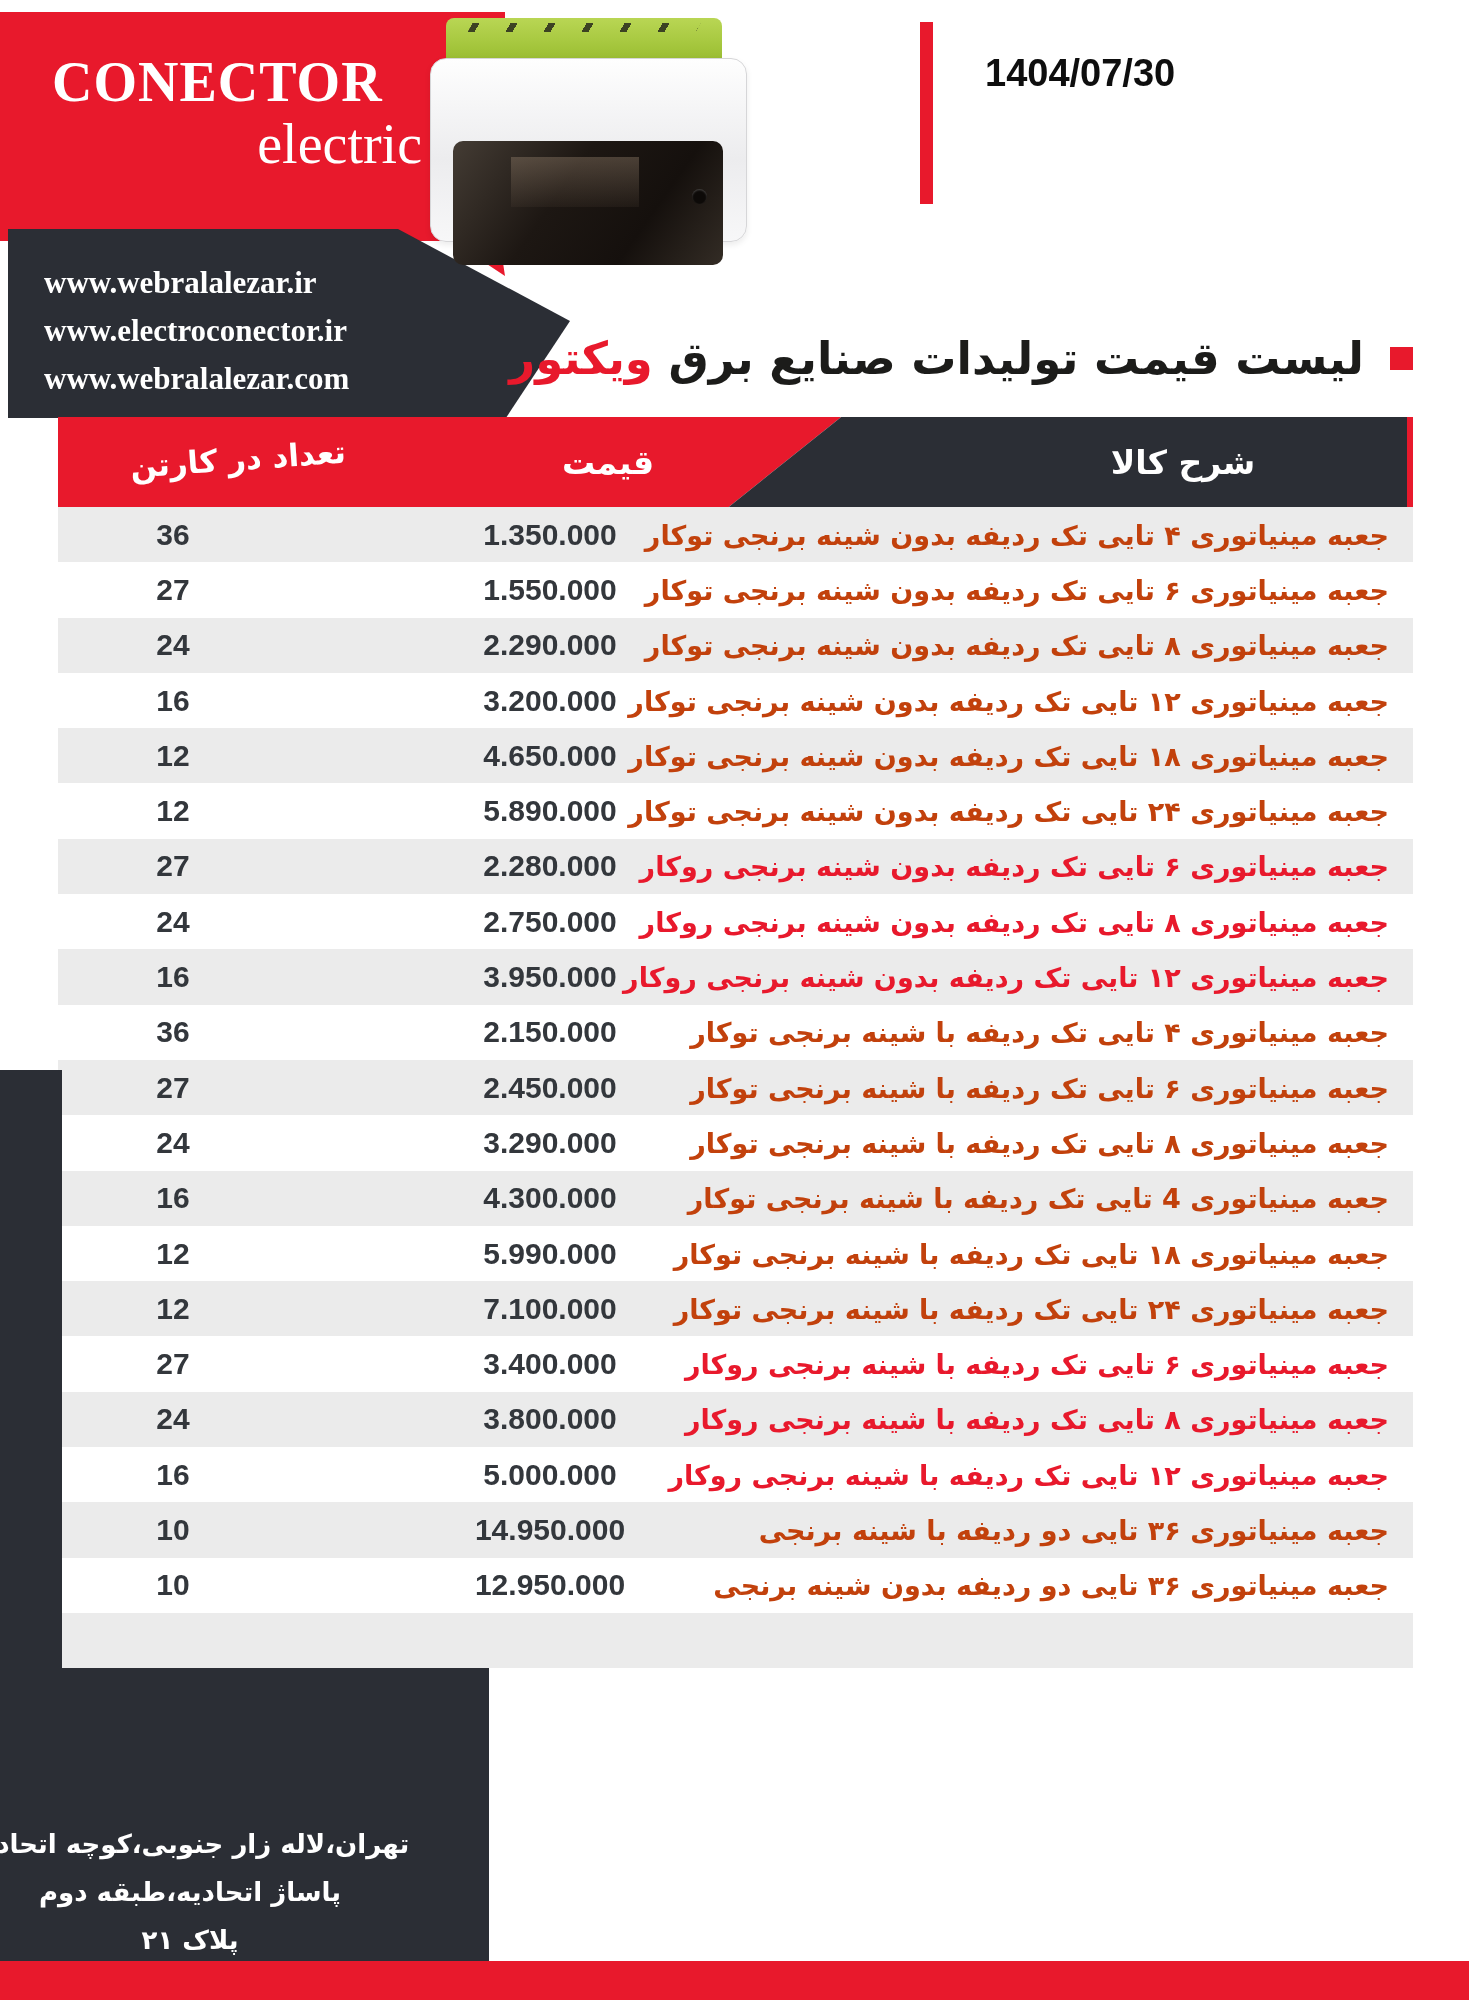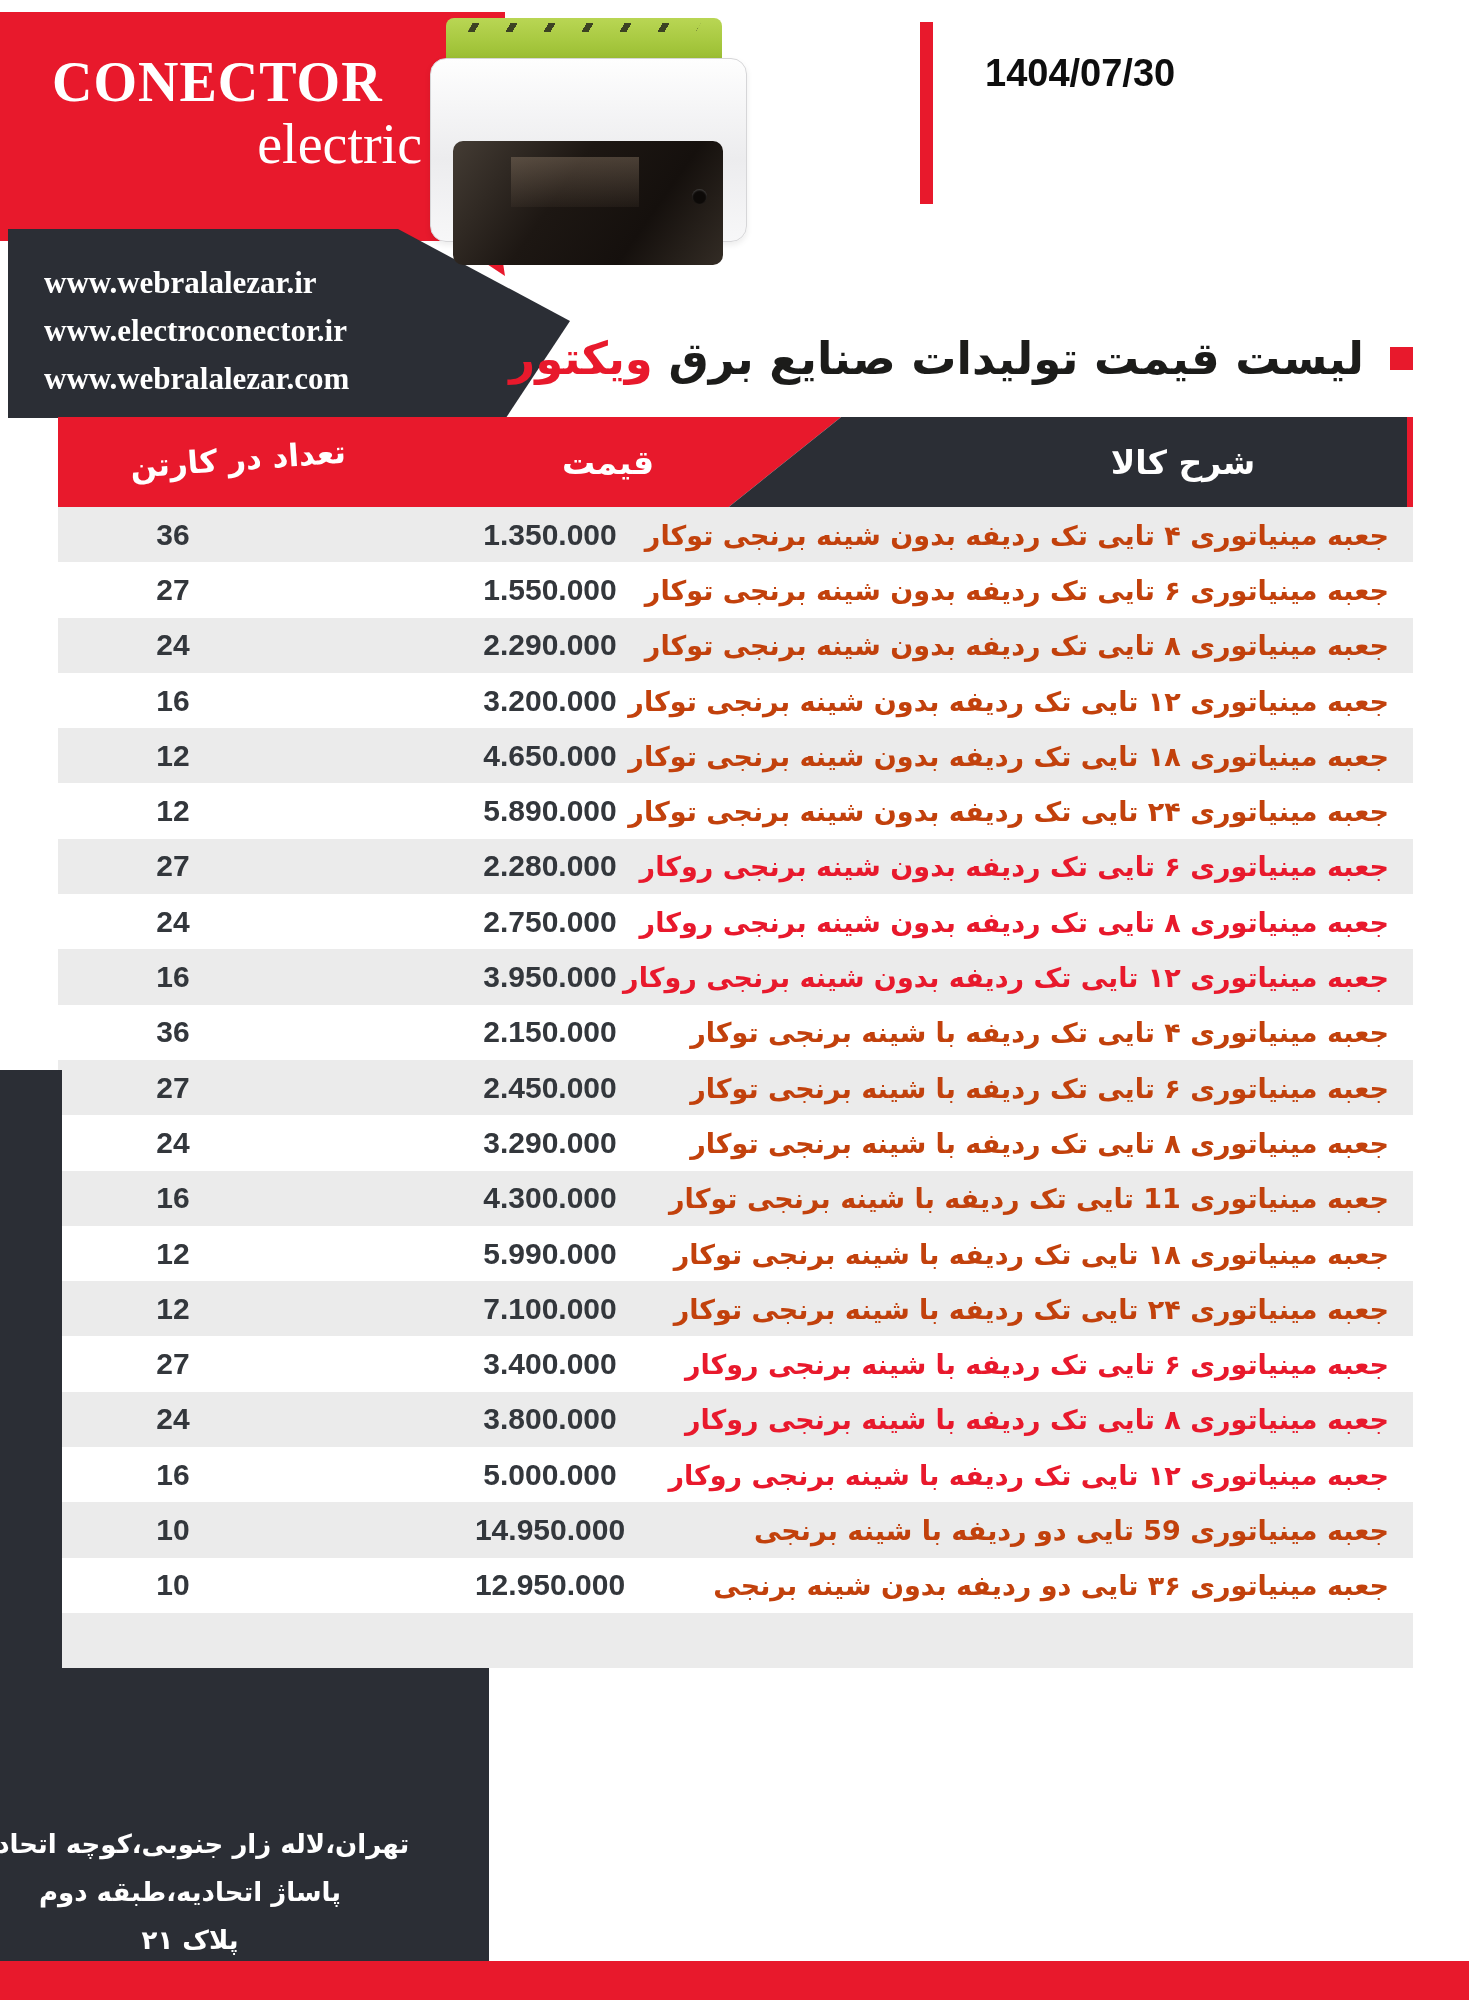--- a/index.html
+++ b/index.html
@@ -226,21 +226,21 @@
         <span class="cell desc">جعبه مینیاتوری ۶ تایی تک ردیفه با شینه برنجی توکار</span>
       </div>
       <div class="trow even">
         <span class="cell qty">24</span>
         <span class="cell price">3.290.000</span>
         <span class="cell desc">جعبه مینیاتوری ۸ تایی تک ردیفه با شینه برنجی توکار</span>
       </div>
       <div class="trow odd">
         <span class="cell qty">16</span>
         <span class="cell price">4.300.000</span>
-        <span class="cell desc">جعبه مینیاتوری 11 تایی تک ردیفه با شینه برنجی توکار</span>
+        <span class="cell desc">جعبه مینیاتوری 4 تایی تک ردیفه با شینه برنجی توکار</span>
       </div>
       <div class="trow even">
         <span class="cell qty">12</span>
         <span class="cell price">5.990.000</span>
         <span class="cell desc">جعبه مینیاتوری ۱۸ تایی تک ردیفه با شینه برنجی توکار</span>
       </div>
       <div class="trow odd">
         <span class="cell qty">12</span>
         <span class="cell price">7.100.000</span>
         <span class="cell desc">جعبه مینیاتوری ۲۴ تایی تک ردیفه با شینه برنجی توکار</span>
@@ -256,21 +256,21 @@
         <span class="cell desc">جعبه مینیاتوری ۸ تایی تک ردیفه با شینه برنجی روکار</span>
       </div>
       <div class="trow even redrow">
         <span class="cell qty">16</span>
         <span class="cell price">5.000.000</span>
         <span class="cell desc">جعبه مینیاتوری ۱۲ تایی تک ردیفه با شینه برنجی روکار</span>
       </div>
       <div class="trow odd">
         <span class="cell qty">10</span>
         <span class="cell price">14.950.000</span>
-        <span class="cell desc">جعبه مینیاتوری 59 تایی دو ردیفه با شینه برنجی</span>
+        <span class="cell desc">جعبه مینیاتوری ۳۶ تایی دو ردیفه با شینه برنجی</span>
       </div>
       <div class="trow even">
         <span class="cell qty">10</span>
         <span class="cell price">12.950.000</span>
         <span class="cell desc">جعبه مینیاتوری ۳۶ تایی دو ردیفه بدون شینه برنجی</span>
       </div>
       <div class="trow odd"></div>
     </div>
 
   <div class="left-strip"></div>

